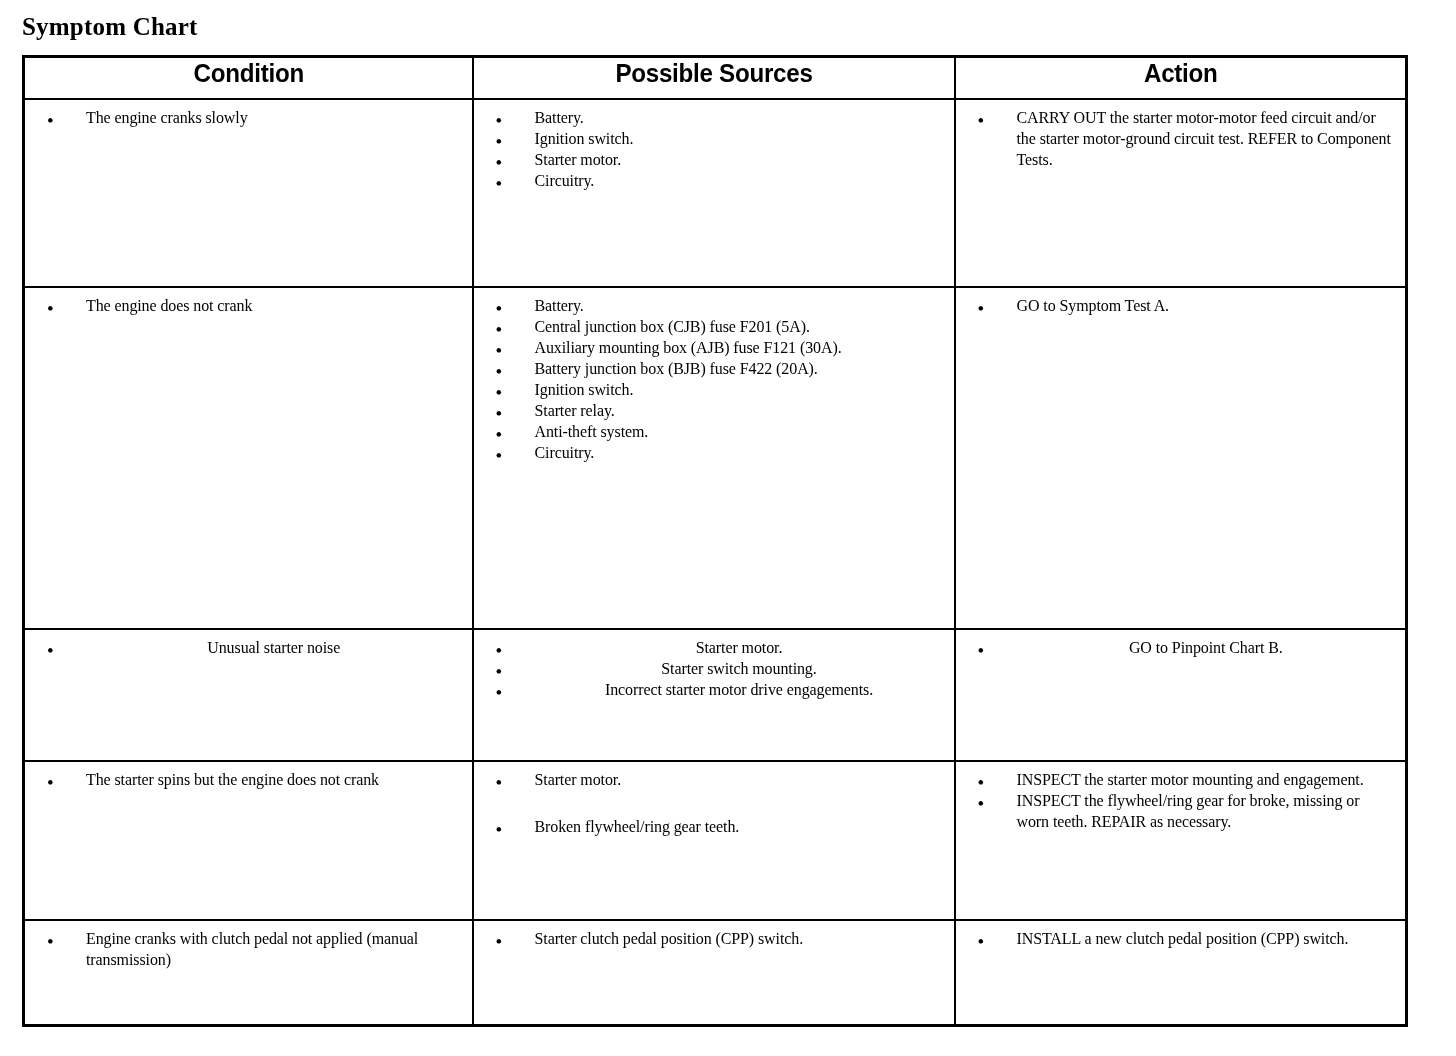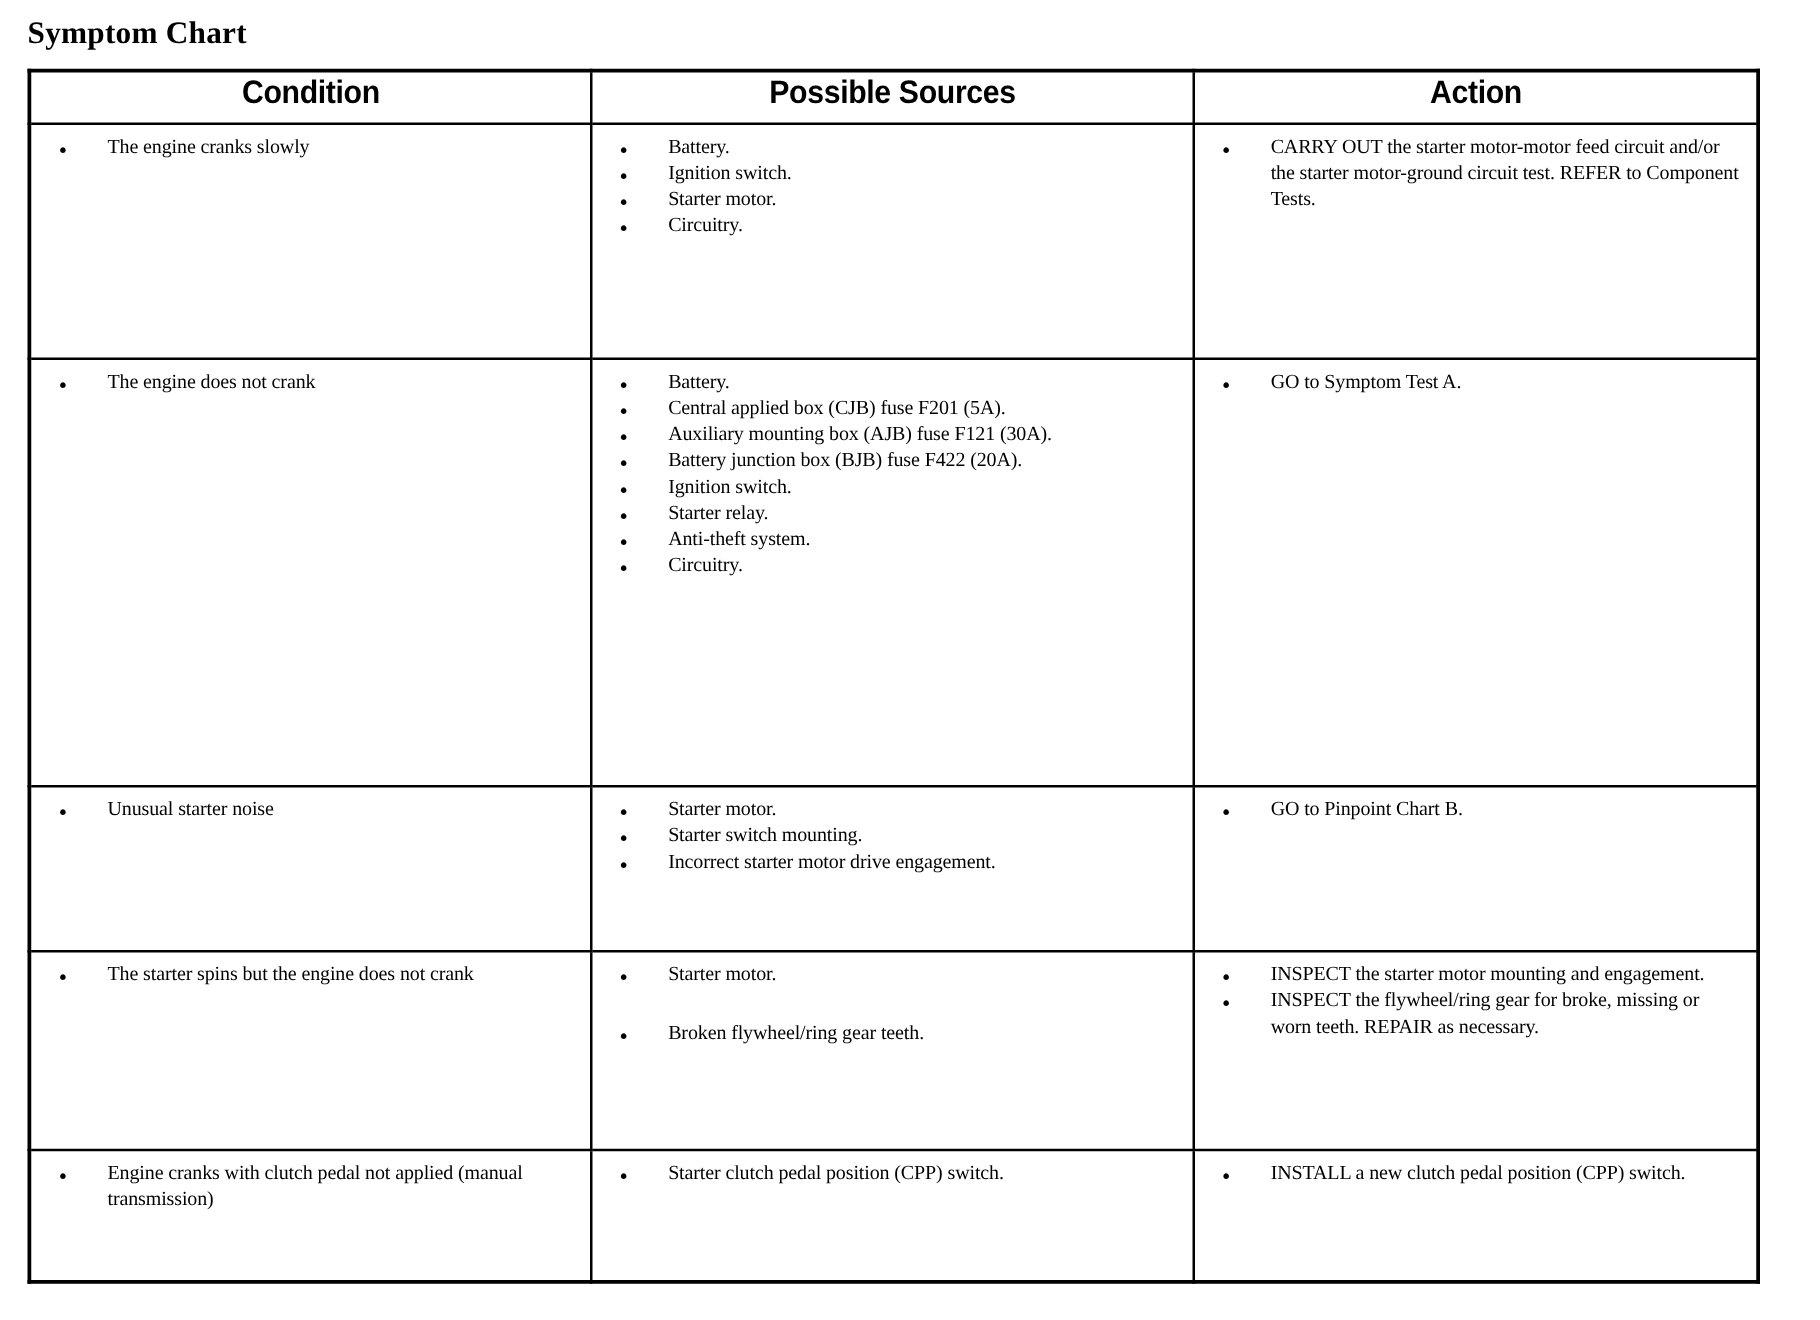--- a/index.html
+++ b/index.html
@@ -82,21 +82,21 @@
     content: "\2022";
     position: absolute;
     left: 12px;
     top: -1px;
     font-size: 19px;
     line-height: 1.52;
   }
   
   tr.row-1 > td { height: 186px; }
   tr.row-2 > td { height: 340px; }
-  tr.row-3 > td { height: 130px; }
+  tr.row-3 > td { height: 130px; text-align: center; }
   tr.row-4 > td { height: 157px; }
   tr.row-5 > td { height: 103px; }
 
   
   ul.bullets.spaced > li + li { margin-top: 26px; }
 </style>
 </head>
 <body>
 
 <div class="page">
@@ -150,21 +150,21 @@
           <div class="cell-inner">
             <ul class="bullets">
               <li>The engine does not crank</li>
             </ul>
           </div>
         </td>
         <td>
           <div class="cell-inner">
             <ul class="bullets">
               <li>Battery.</li>
-              <li>Central applied box (CJB) fuse F201 (5A).</li>
+              <li>Central junction box (CJB) fuse F201 (5A).</li>
               <li>Auxiliary mounting box (AJB) fuse F121 (30A).</li>
               <li>Battery junction box (BJB) fuse F422 (20A).</li>
               <li>Ignition switch.</li>
               <li>Starter relay.</li>
               <li>Anti-theft system.</li>
               <li>Circuitry.</li>
             </ul>
           </div>
         </td>
         <td>
@@ -182,21 +182,21 @@
             <ul class="bullets">
               <li>Unusual starter noise</li>
             </ul>
           </div>
         </td>
         <td>
           <div class="cell-inner">
             <ul class="bullets">
               <li>Starter motor.</li>
               <li>Starter switch mounting.</li>
-              <li>Incorrect starter motor drive engagement.</li>
+              <li>Incorrect starter motor drive engagements.</li>
             </ul>
           </div>
         </td>
         <td>
           <div class="cell-inner">
             <ul class="bullets">
               <li>GO to Pinpoint Chart B.</li>
             </ul>
           </div>
         </td>

